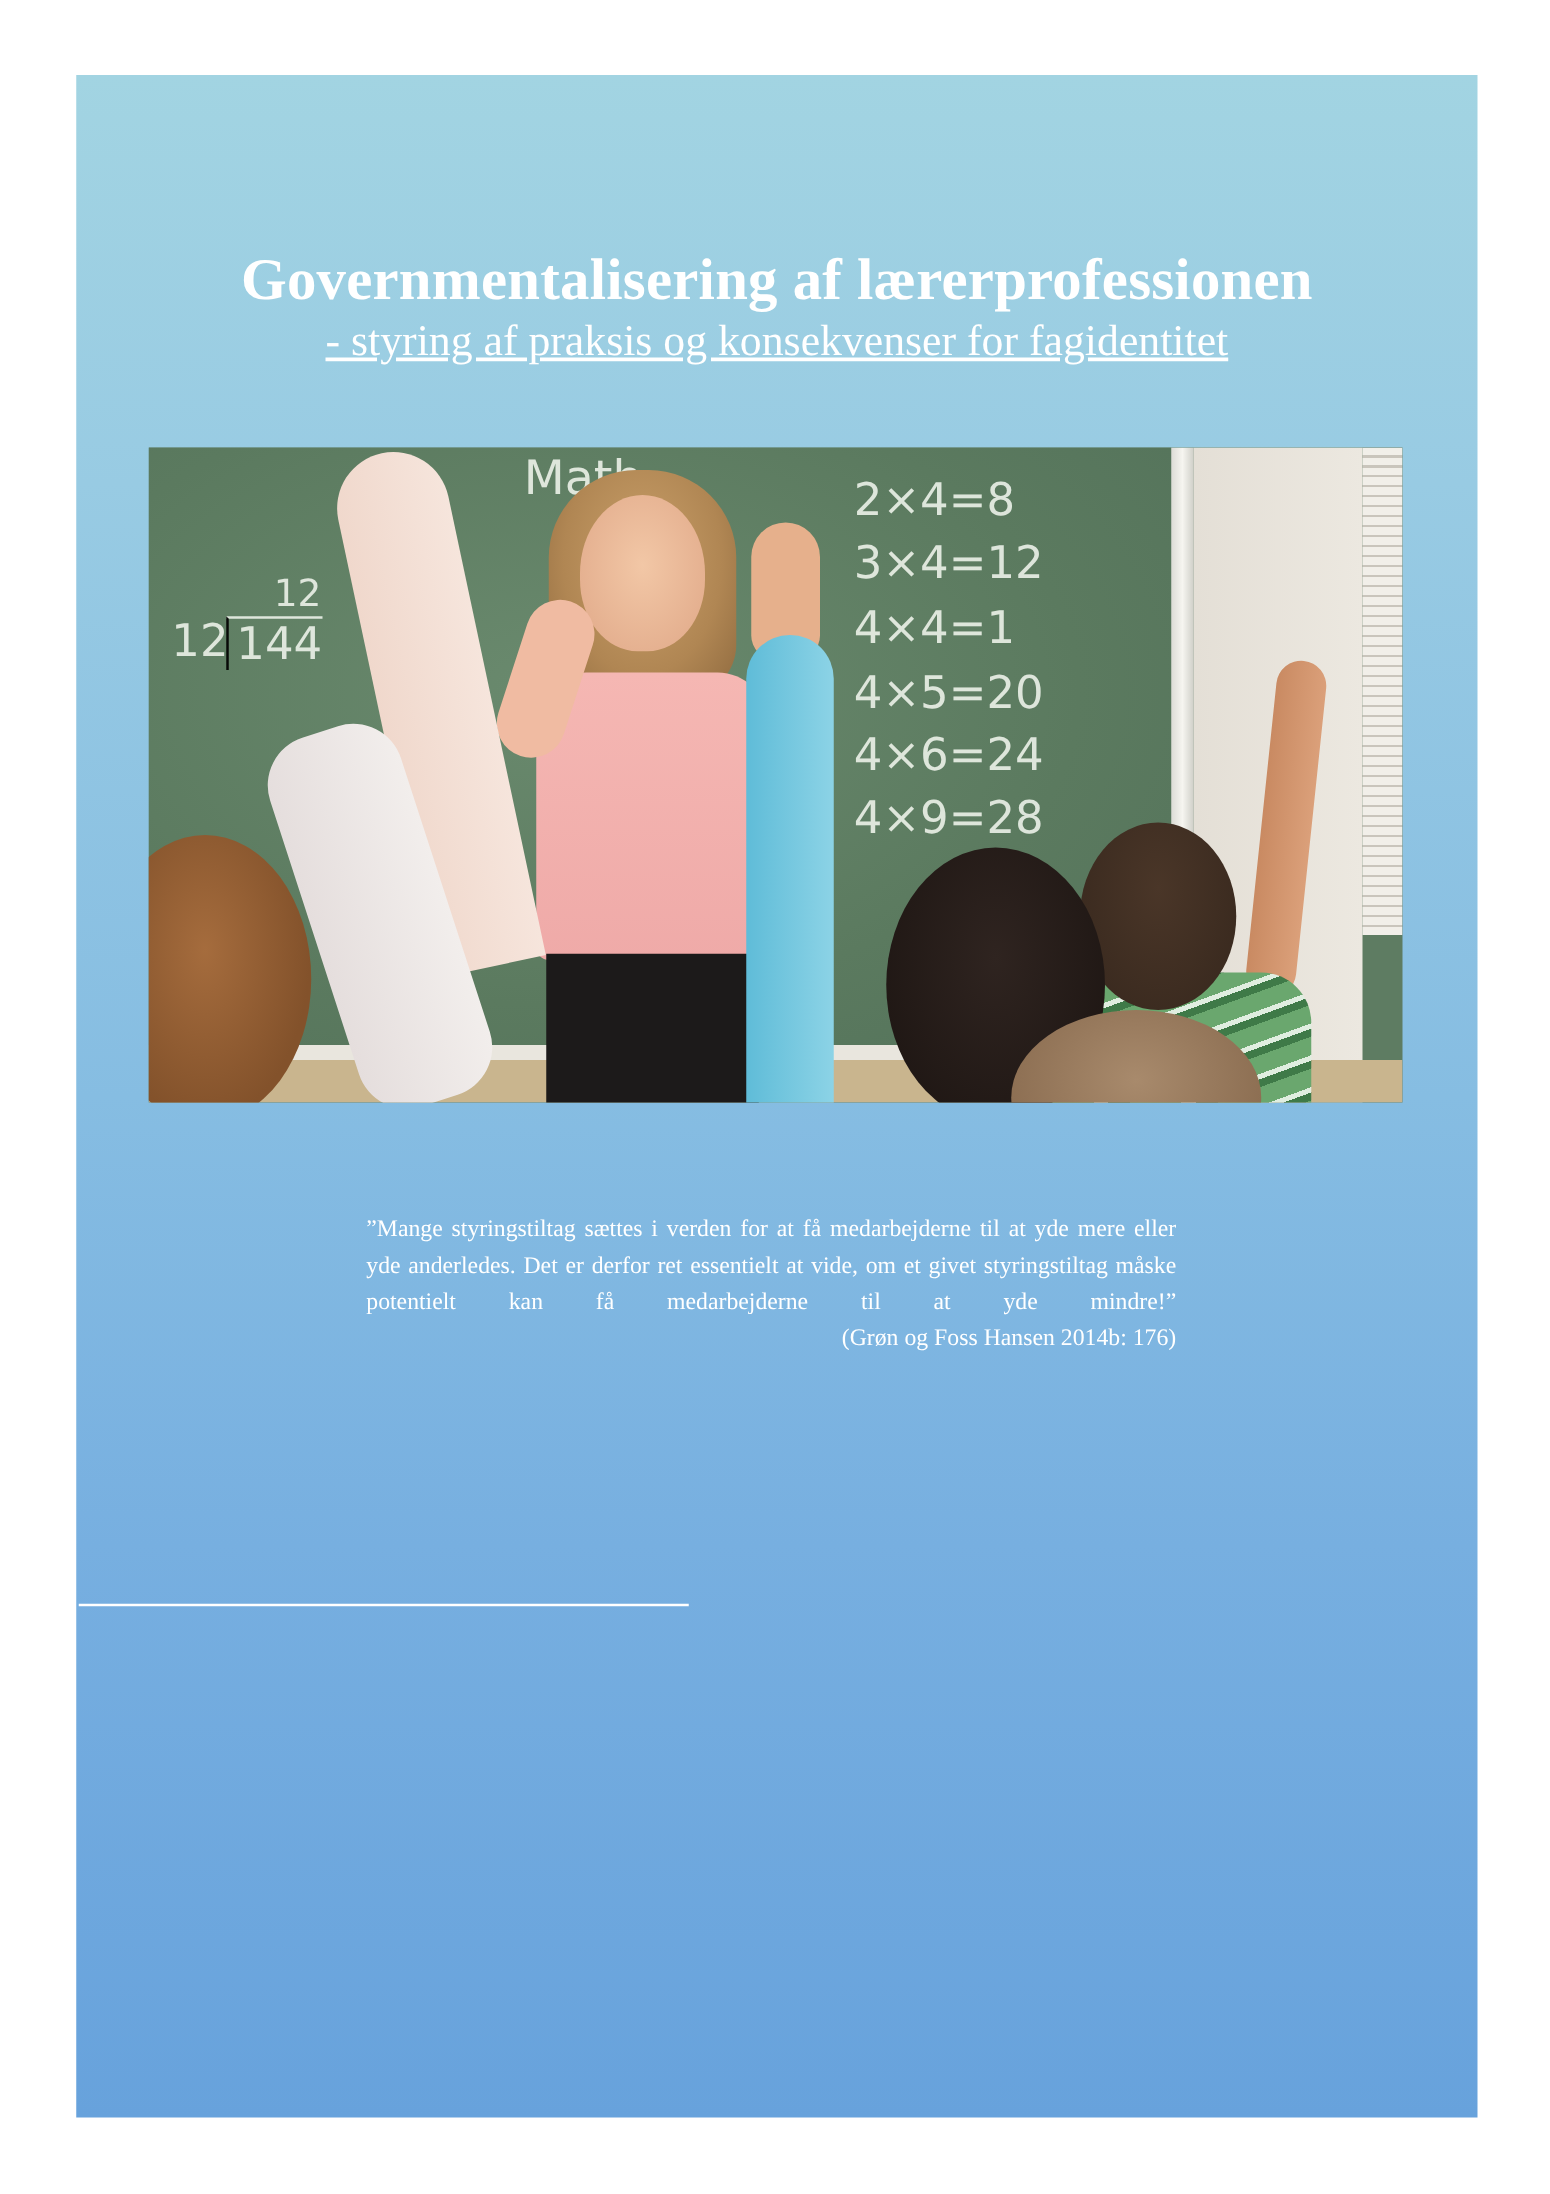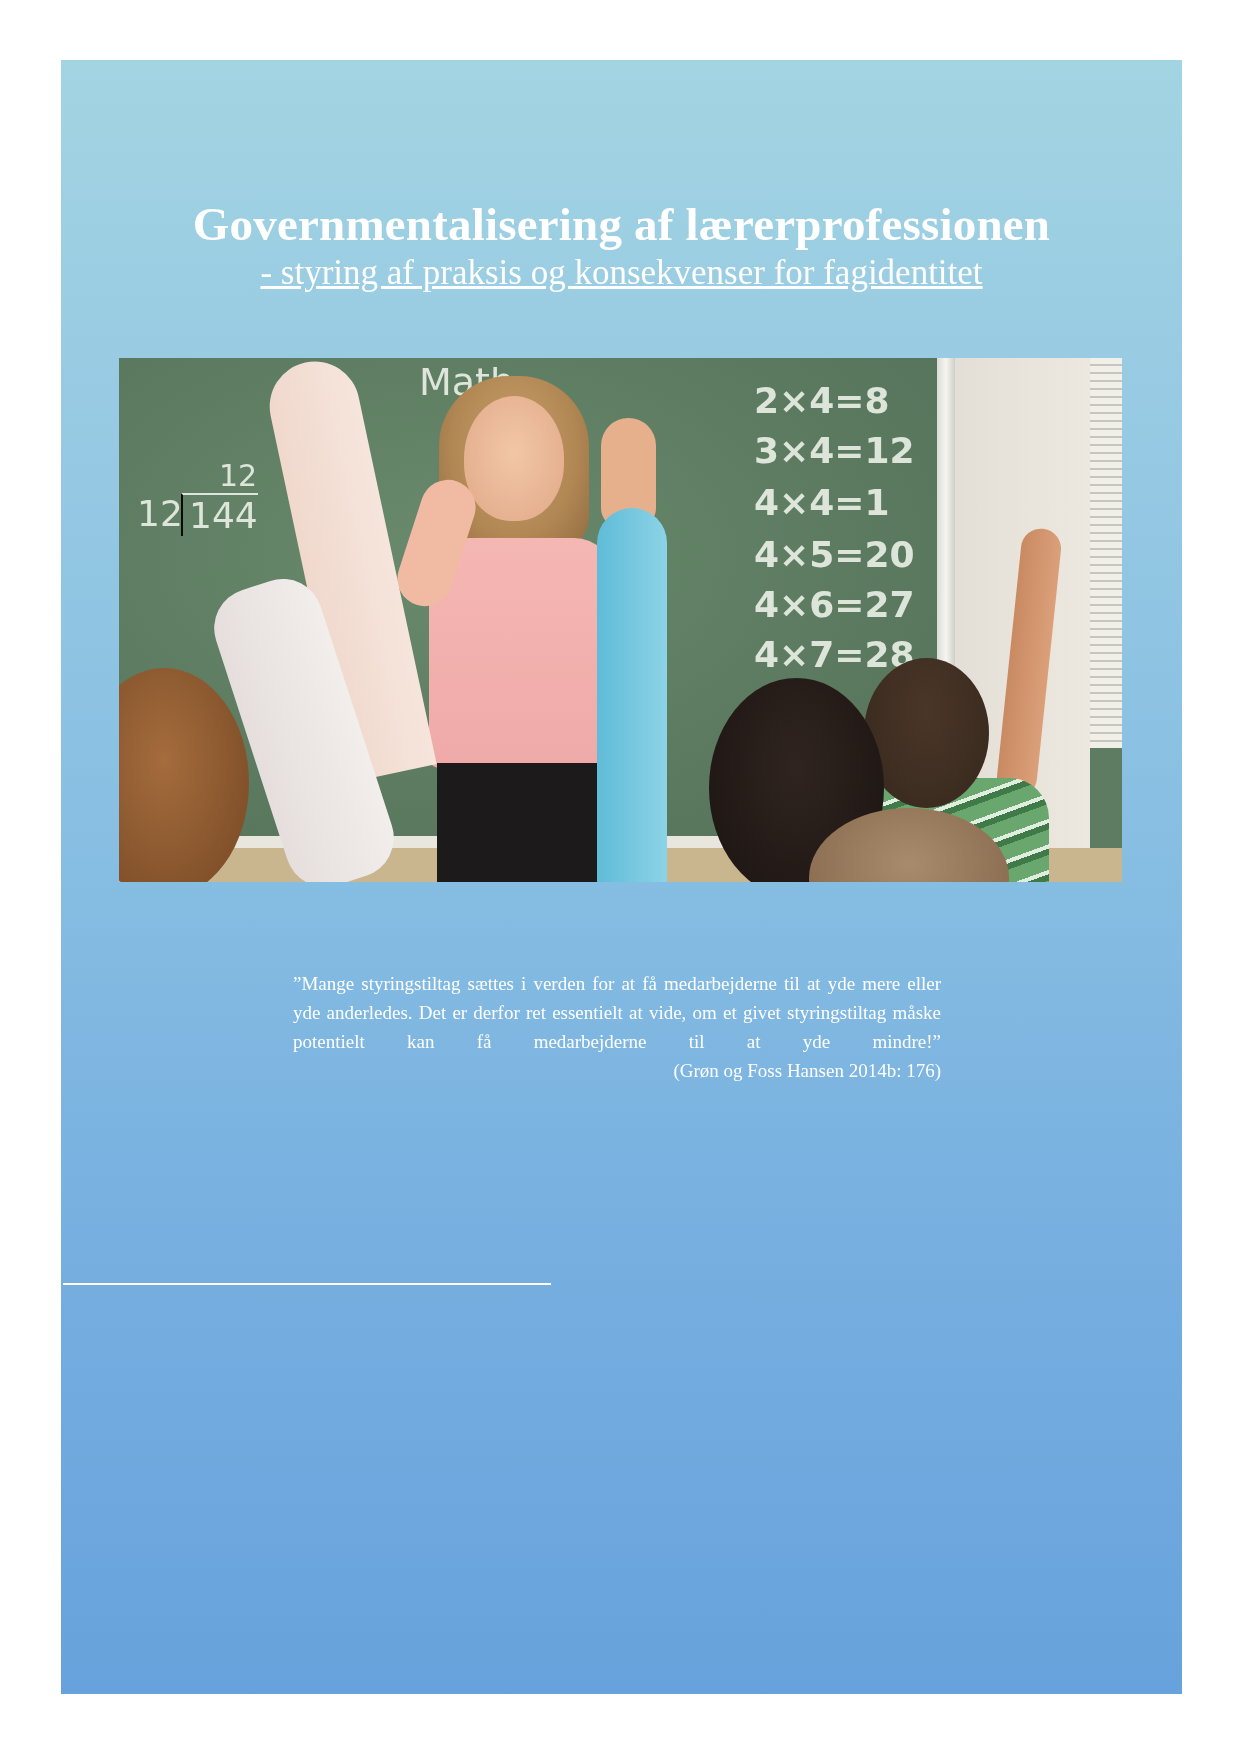--- a/index.html
+++ b/index.html
@@ -71,21 +71,21 @@
       background: #c9b58e;
     }
     .chalk {
       position: absolute;
       color: #e9efe6;
       font-family: "DejaVu Sans", sans-serif;
       font-weight: normal;
       white-space: nowrap;
       opacity: 0.92;
     }
-    .chalk.eq { font-size: 36px; left: 635px; font-weight: bold; }
+    .chalk.eq { font-size: 36px; left: 564px; }
     
     .teacher-hair {
       position: absolute; left: 320px; top: 18px; width: 150px; height: 180px;
       background: radial-gradient(ellipse at 50% 40%, #c9a06a 0%, #b08653 60%, #8f6a3f 100%);
       border-radius: 70px 70px 40px 40px;
     }
     .teacher-face {
       position: absolute; left: 345px; top: 38px; width: 100px; height: 125px;
       background: radial-gradient(ellipse at 50% 45%, #f2c7a6 0%, #e0a888 100%);
       border-radius: 50% 50% 46% 46%;
@@ -224,22 +224,22 @@
 
     <span class="chalk" style="left:300px; top:2px; font-size:38px;">Math</span>
     <span class="chalk" style="left:100px; top:100px; font-size:30px;">12</span>
     <span class="chalk" style="left:18px; top:135px; font-size:36px;">12</span>
     <span class="chalk" style="left:62px; top:135px; font-size:36px; border-left:2px solid #000000; border-top:2px solid #e9efe6; padding-left:6px;">144</span>
 
     <span class="chalk eq" style="top:22px;">2×4=8</span>
     <span class="chalk eq" style="top:72px;">3×4=12</span>
     <span class="chalk eq" style="top:124px;">4×4=1</span>
     <span class="chalk eq" style="top:176px;">4×5=20</span>
-    <span class="chalk eq" style="top:226px;">4×6=27</span>
-    <span class="chalk eq" style="top:276px;">4×7=28</span>
+    <span class="chalk eq" style="top:226px;">4×6=24</span>
+    <span class="chalk eq" style="top:276px;">4×9=28</span>
 
     <div class="teacher-hair"></div>
     <div class="teacher-face"></div>
     <div class="teacher-body"></div>
     <div class="teacher-arm"></div>
     <div class="teacher-pants"></div>
 
     <div class="boy-arm"></div>
     <div class="boy-shirt"></div>
     <div class="boy-head"></div>

